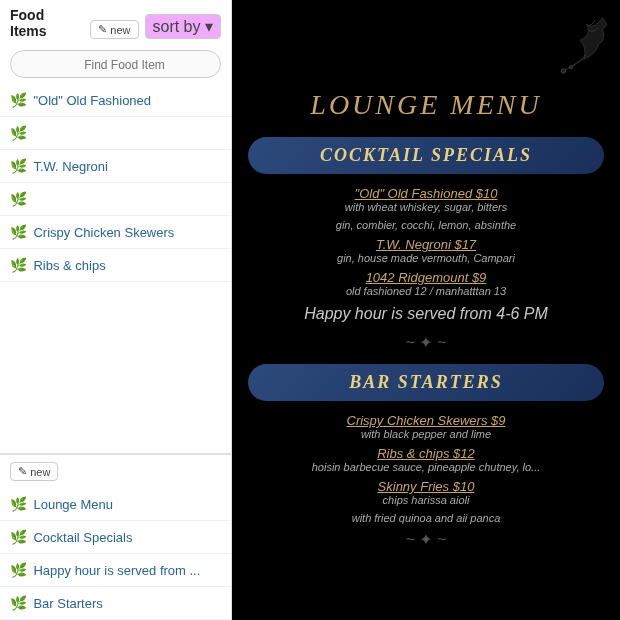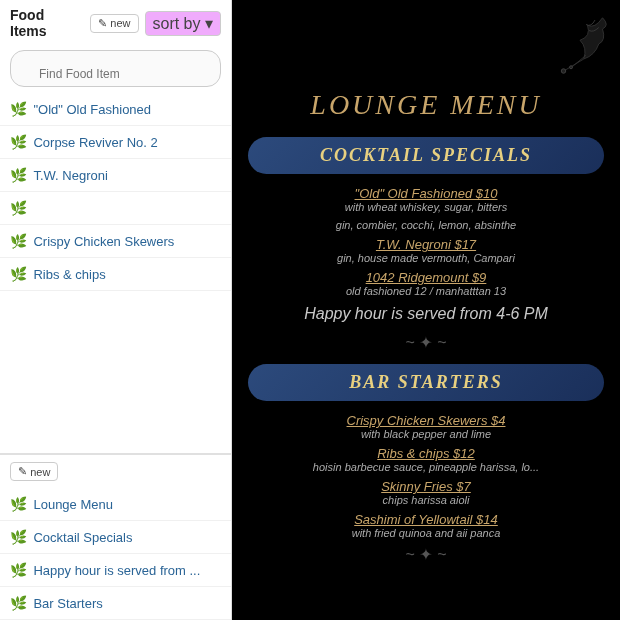--- a/index.html
+++ b/index.html
@@ -1,27 +1,27 @@
 <!DOCTYPE html>
 <html><head>
   <meta charset="utf-8">
   <style>
     * { box-sizing: border-box; margin: 0; padding: 0; }
     body { font-family: -apple-system, BlinkMacSystemFont, 'Segoe UI', sans-serif; font-size: 13px; display: flex; width: 620px; height: 620px; overflow: hidden; background: #f0f0f0; }
 
     
     .left-panel { width: 232px; min-width: 232px; background: #fff; border-right: 1px solid #ddd; display: flex; flex-direction: column; height: 620px; overflow: hidden; }
 
-    .section-header { display: flex; align-items: center; padding: 7px 10px; gap: 6px; }
+    .section-header { display: flex; align-items: flex-end; padding: 7px 10px; gap: 6px; }
     .section-title { font-weight: 700; font-size: 14px; color: #222; flex: 1; }
     .btn-new { font-size: 11px; background: #fff; border: 1px solid #ccc; border-radius: 4px; padding: 2px 7px; cursor: pointer; display: flex; align-items: center; gap: 3px; color: #444; }
     .btn-sortby { font-size: 16px; background: #f0abfc; border: 1px solid #ccc; border-radius: 4px; padding: 2px 7px; cursor: pointer; color: #444; }
 
     .search-wrap { padding: 4px 10px 6px; }
-    .search-input { width: 100%; border: 1px solid #ccc; border-radius: 14px; padding: 16px 10px 5px 28px; font-size: 12px; color: #888; background: #fafafa; outline: none; position: relative; }
+    .search-input { width: 100%; border: 1px solid #ccc; border-radius: 14px; padding: 7px 10px 5px 28px; font-size: 12px; color: #888; background: #fafafa; outline: none; position: relative; text-align: center; }
     .search-wrap-inner { position: relative; }
     .search-wrap-inner::before { content: '🔍'; position: absolute; left: 8px; top: 50%; transform: translateY(-50%); font-size: 11px; color: #aaa; pointer-events: none; }
 
     .list-section { overflow-y: auto; flex: 1; }
     .list-item { display: flex; align-items: center; padding: 8px 10px; border-bottom: 1px solid #f0f0f0; cursor: pointer; gap: 6px; }
     .list-item .item-icon { font-size: 14px; }
     .list-item .item-label { color: #2a6496; font-size: 13px; }
     .list-item .item-label.sub { color: #555; padding-left: 18px; }
 
     .menu-headings-section { border-top: 2px solid #e0e0e0; }
@@ -69,21 +69,20 @@
     </div>
   </div>
 
   <div class="list-section" id="food-items-list">
   <div class="list-item">
         <span class="item-icon">🌿</span>
         <span class="item-label">"Old" Old Fashioned</span>
       </div>
       <div class="list-item">
         <span class="item-icon">🌿</span>
-        <span class="item-label">Corpse Reviver No. 2</span>
       </div>
       <div class="list-item">
         <span class="item-icon">🌿</span>
         <span class="item-label">T.W. Negroni</span>
       </div>
       <div class="list-item">
         <span class="item-icon">🌿</span>
       </div>
       <div class="list-item">
         <span class="item-icon">🌿</span>
@@ -156,31 +155,30 @@
           <div class="menu-item-desc">gin, house made vermouth, Campari</div>
         </div>
         <div class="menu-item-row">
           <div class="menu-item-name">1042 Ridgemount  $9</div>
           <div class="menu-item-desc">old fashioned 12 / manhatttan 13</div>
         </div>
         <div class="happy-hour-text">Happy hour is served from 4-6 PM</div>
         <div class="menu-divider-ornament">~ ✦ ~</div>
         <div class="menu-section-heading"><span>BAR STARTERS</span></div>
         <div class="menu-item-row">
-          <div class="menu-item-name">Crispy Chicken Skewers  $4</div>
+          <div class="menu-item-name">Crispy Chicken Skewers  $9</div>
           <div class="menu-item-desc">with black pepper and lime</div>
         </div>
         <div class="menu-item-row">
           <div class="menu-item-name">Ribs &amp; chips  $12</div>
-          <div class="menu-item-desc">hoisin barbecue sauce, pineapple harissa, lo...</div>
+          <div class="menu-item-desc">hoisin barbecue sauce, pineapple chutney, lo...</div>
         </div>
         <div class="menu-item-row">
-          <div class="menu-item-name">Skinny Fries  $7</div>
+          <div class="menu-item-name">Skinny Fries  $10</div>
           <div class="menu-item-desc">chips harissa aioli</div>
         </div>
         <div class="menu-item-row">
-          <div class="menu-item-name">Sashimi of Yellowtail  $14</div>
           <div class="menu-item-desc">with fried quinoa and aii panca</div>
         </div>
         <div class="menu-divider-ornament">~ ✦ ~</div>
       </div>
   </div>
 </div>
 
 </body></html>

